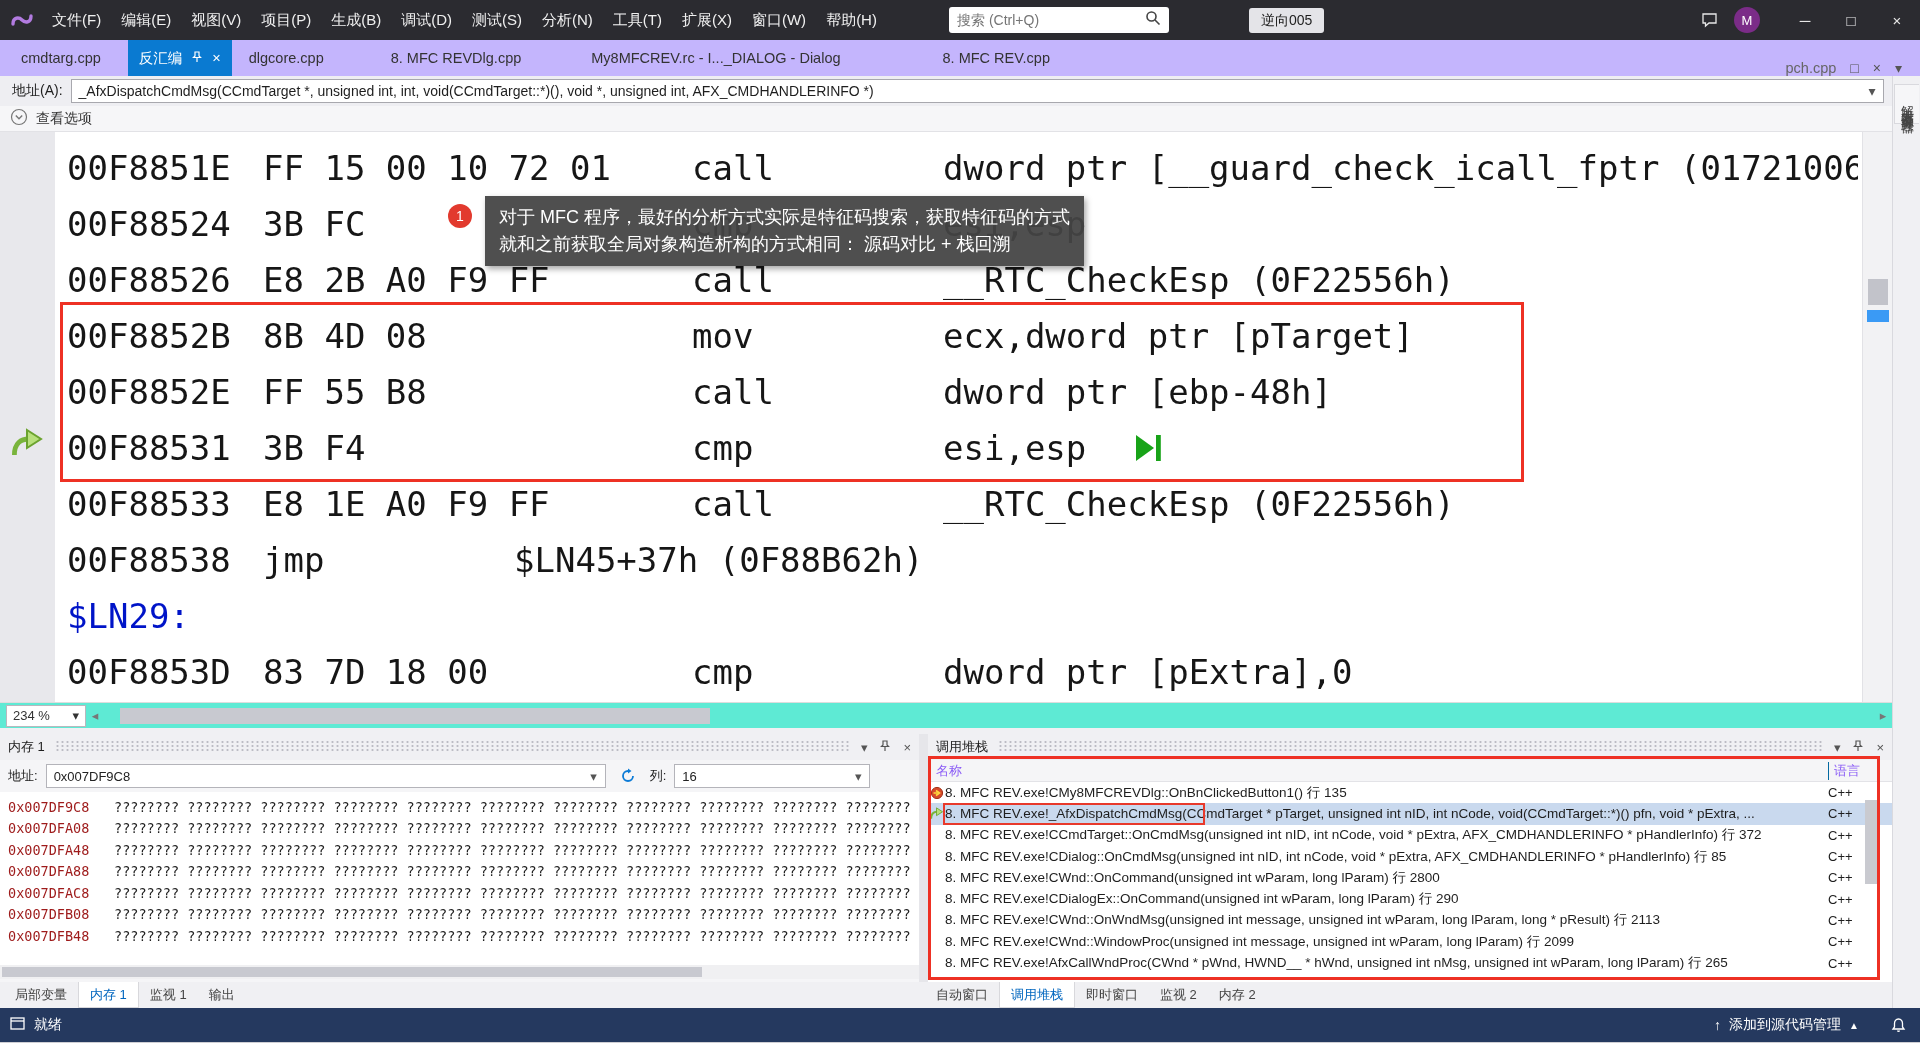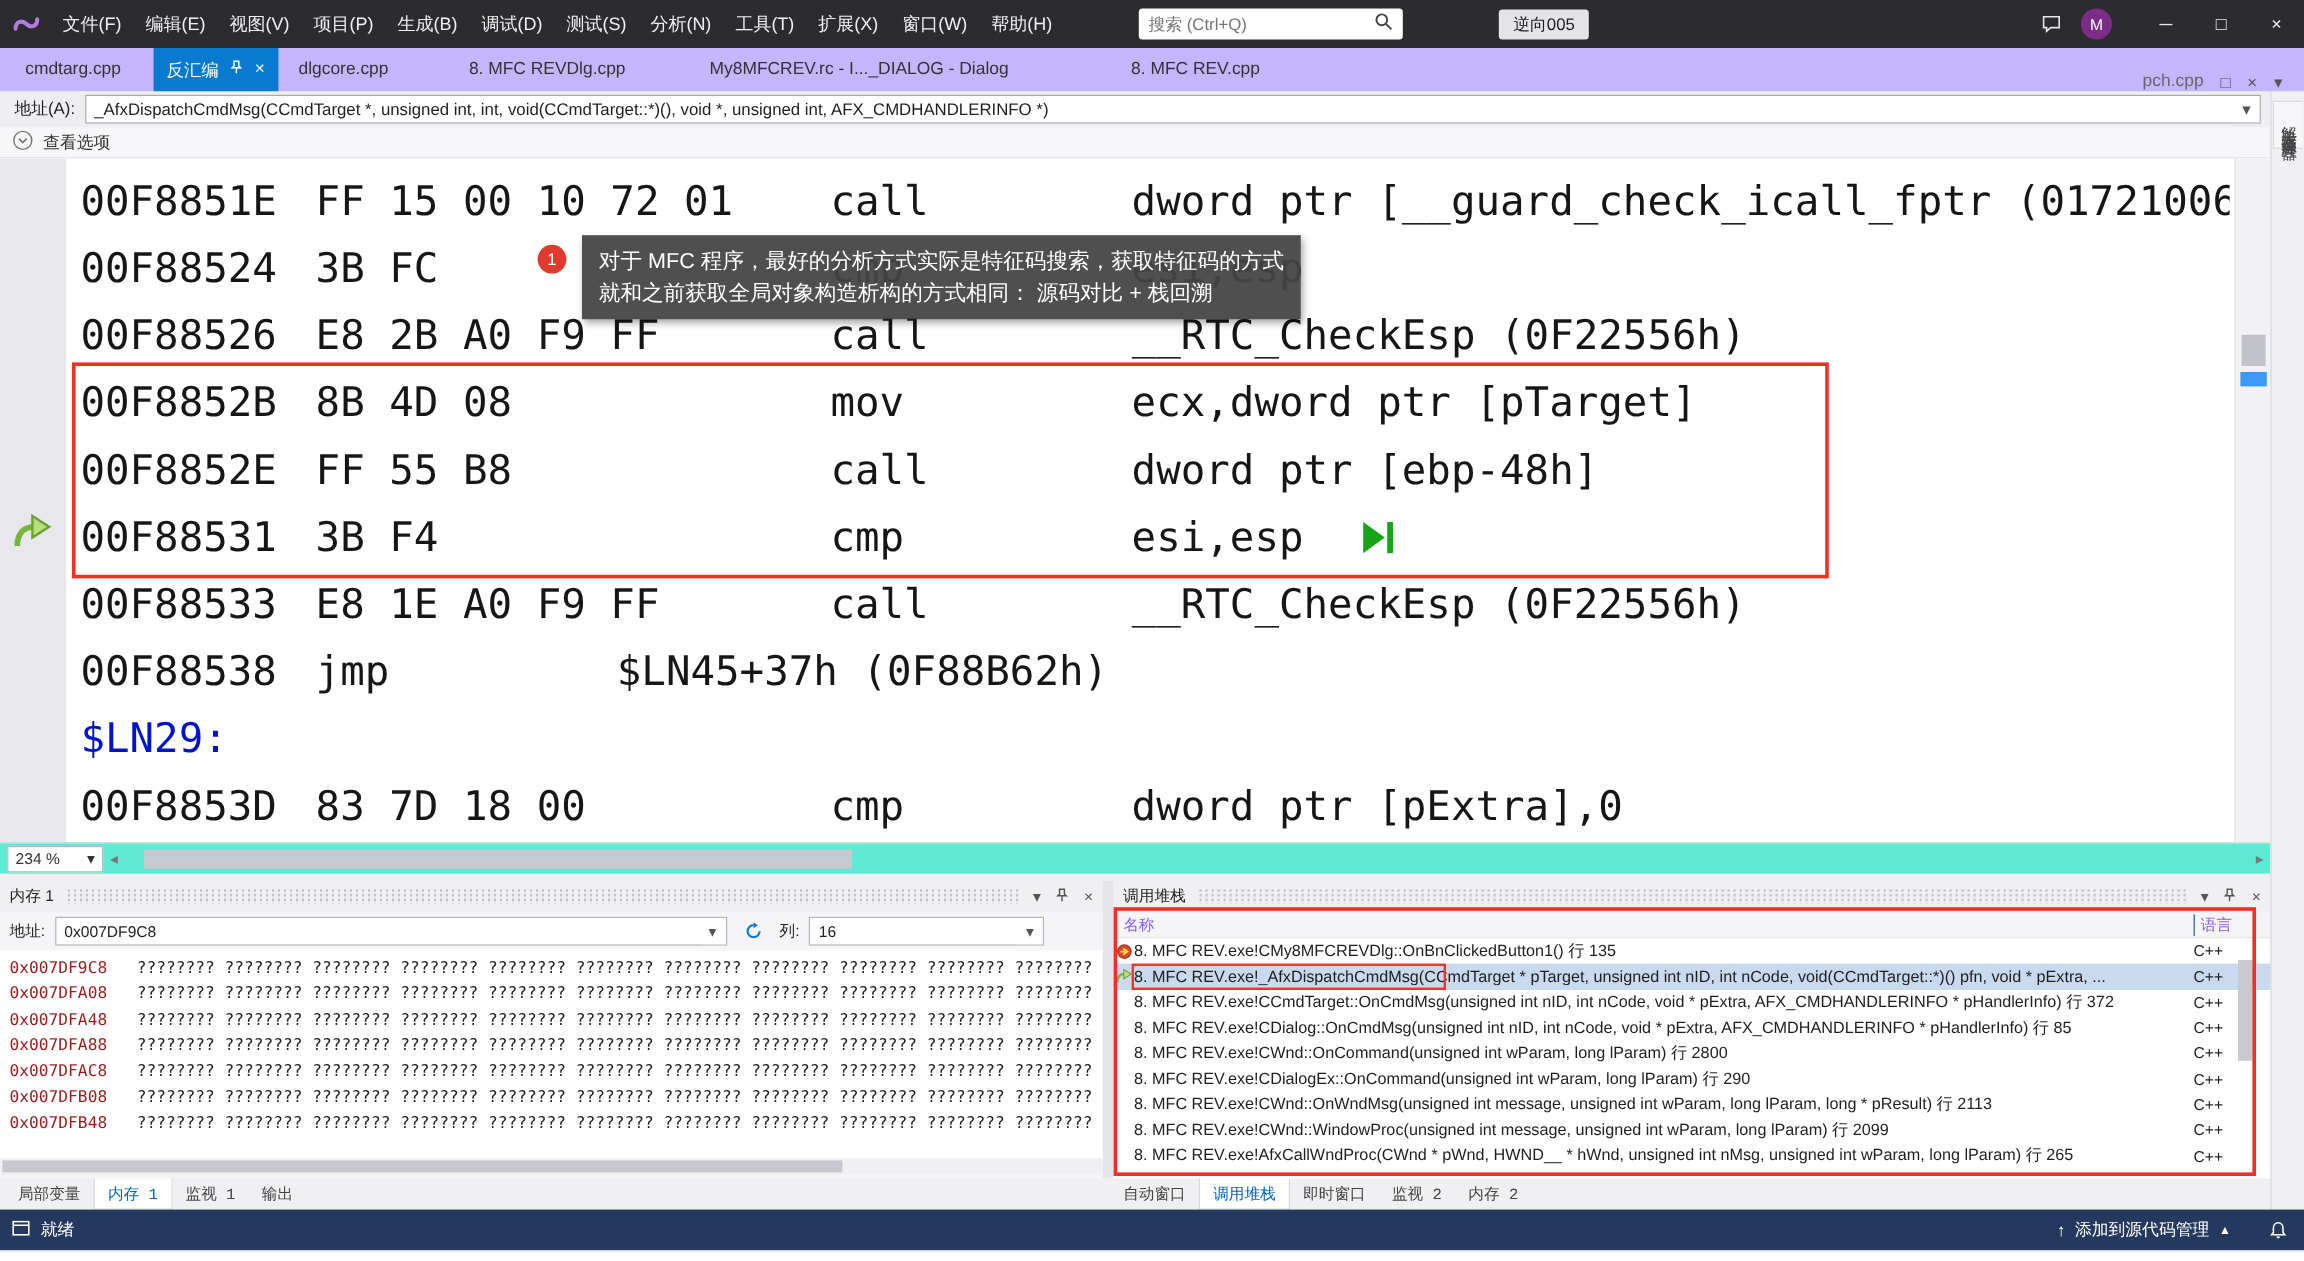--- a/index.html
+++ b/index.html
@@ -95,21 +95,21 @@
   .cs-lang { width:64px; flex:none; font-size:13px; }
   .csrow.selected { background:#c9d9ee; }
   .cs-redbox { position:absolute; left:15px; top:0; width:262px; height:100%; border:2px solid #e8392b; pointer-events:none; }
   .cs-redborder { position:absolute; left:0; top:22px; right:12px; bottom:2px; border:3px solid #ee3124; pointer-events:none; z-index:6; }
   .cs-vscroll { position:absolute; right:15px; top:66px; width:12px; height:84px; background:#c9cad0; z-index:5; }
 
   
   .panel-tabs { position:absolute; top:982px; left:0; width:1892px; height:26px; background:#f0f0f3; font-size:13px; color:#444; z-index:6; }
   .pt-left { position:absolute; left:4px; top:0; height:100%; display:flex; }
   .pt-right { position:absolute; left:925px; top:0; height:100%; display:flex; }
-  .pt { display:flex; align-items:center; padding:0 11px; white-space:nowrap;font-family:Liberation Mono, monospace; }
+  .pt { display:flex; align-items:center; padding:0 11px; white-space:nowrap; }
   .pt.active { background:#fff; color:#0066bf; border:1px solid #d8d8dc; border-top:none; }
 
   
   .statusbar { position:absolute; top:1008px; left:0; right:0; height:34px; background:#25395f; color:#fff; display:flex; align-items:center; font-size:14px; z-index:30; }
   .sb-left { display:flex; align-items:center; gap:9px; margin-left:10px; }
   .sb-right { margin-left:auto; display:flex; align-items:center; gap:8px; margin-right:14px; }
   .sb-caret { font-size:10px; }
   .bottomstrip { position:absolute; top:1042px; left:0; right:0; height:9px; background:#ffffff; border-top:1px solid #cfcfd4; z-index:30; }
 </style>
 </head>

